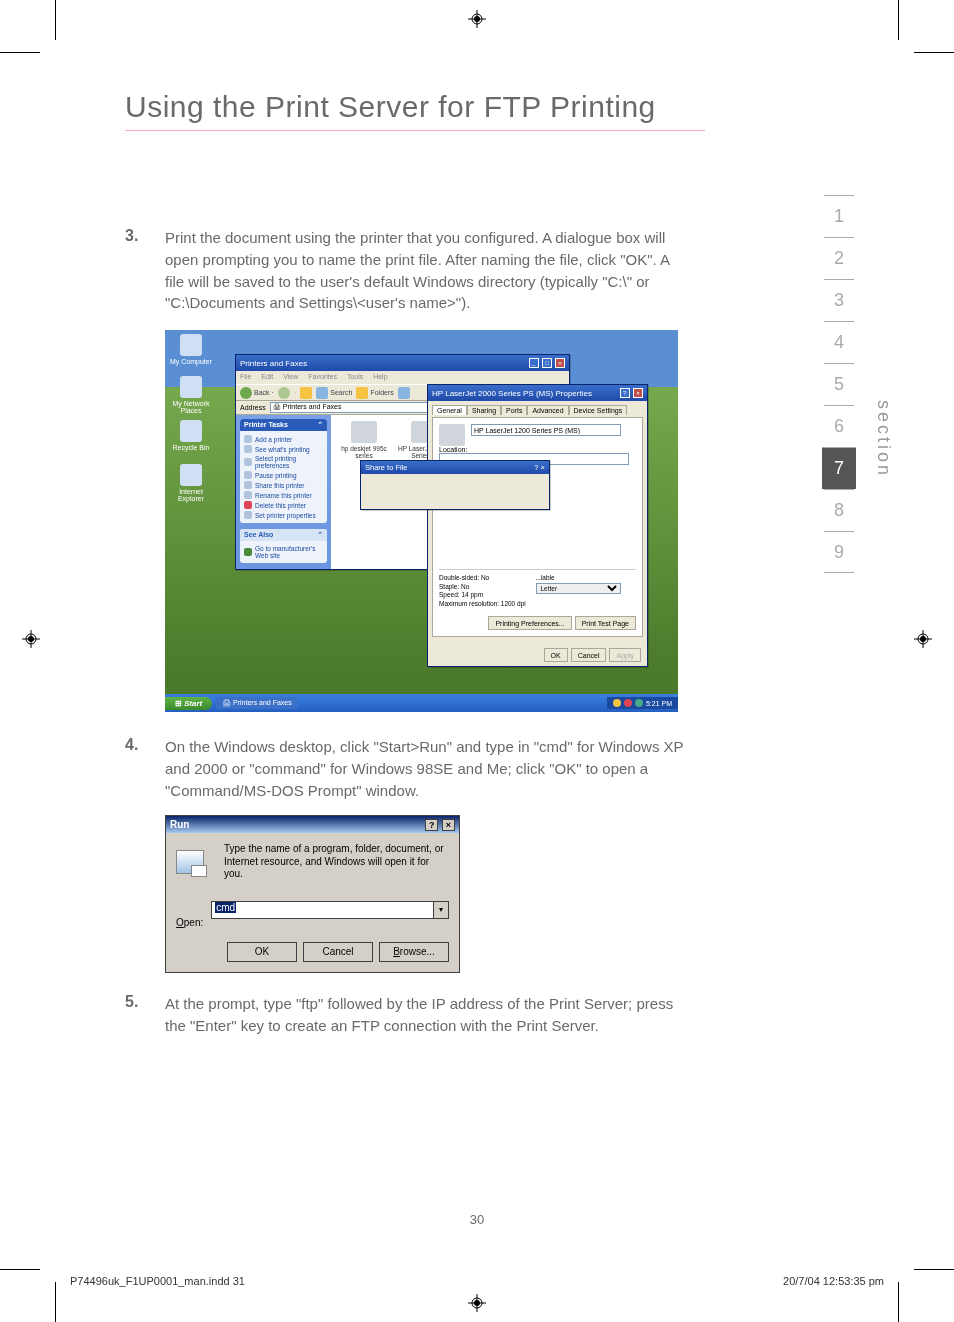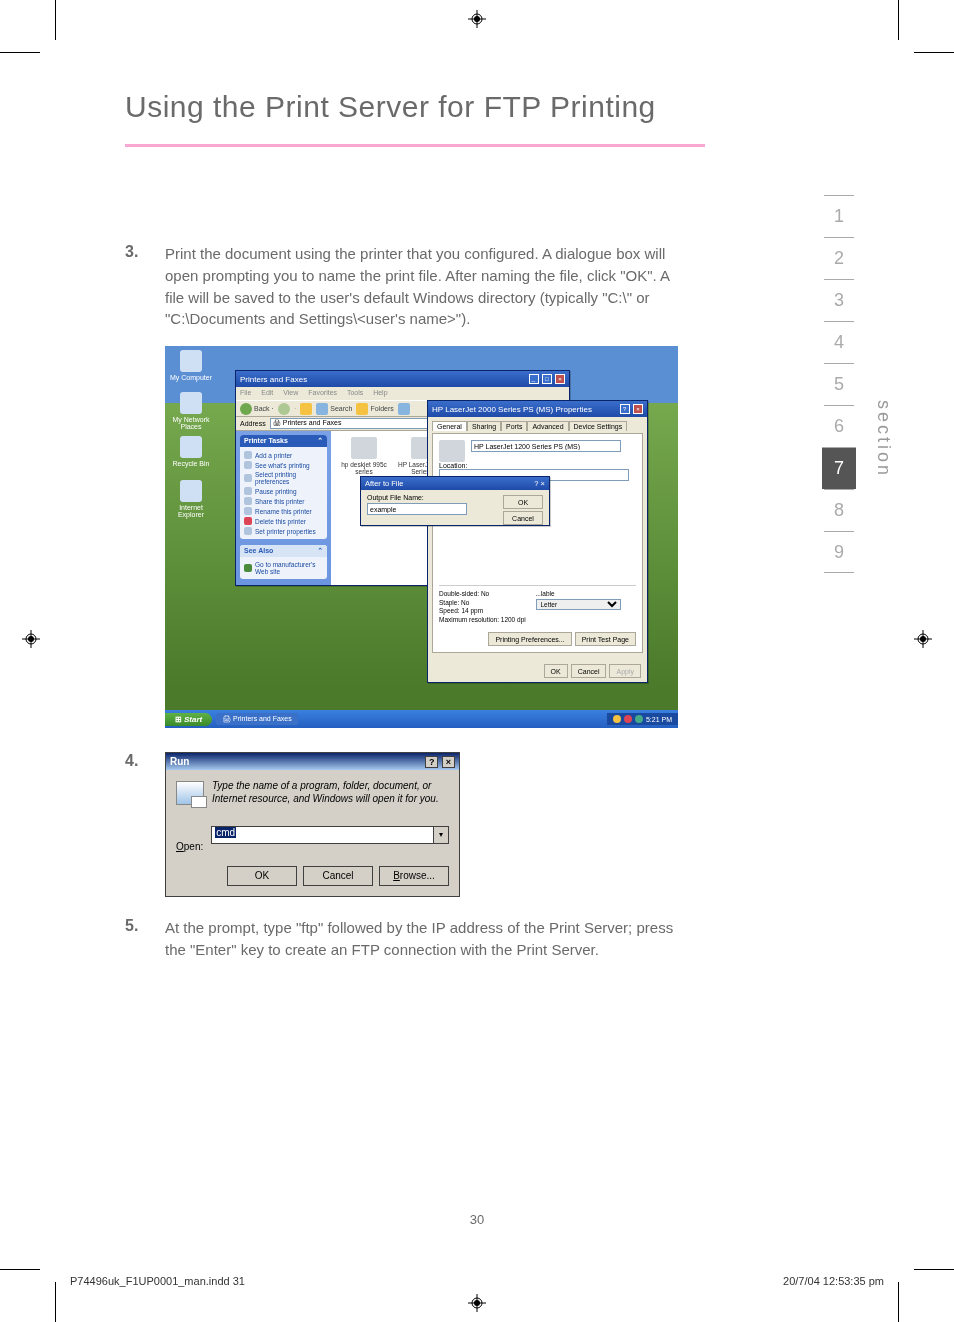--- a/index.html
+++ b/index.html
@@ -19,22 +19,22 @@
   .content {
     position: absolute;
     left: 125px; top: 90px;
     width: 700px;
   }
   .title {
     font-size: 30px;
     font-weight: 300;
     color: #6a6a6a;
     letter-spacing: 0.5px;
-    border-bottom: 3px solid #f9a8d4;
-    padding-bottom: 20px;
+    border-bottom: 1px solid #f9a8d4;
+    padding-bottom: 6px;
     width: 580px;
     font-family: "Arial Narrow", Arial, sans-serif;
   }
   .step { position: relative; margin-top: 28px; width: 560px; }
   .step .num {
     position: absolute;
     left: 0; top: 0;
     font-weight: bold;
     color: #6a6a6a;
     font-size: 16px;
@@ -230,21 +230,21 @@
     width: 295px;
     background:#d4d0c8;
     border:1px solid #404040;
     font-family: Tahoma, sans-serif;
     font-size: 10px;
     color:#000;
   }
   .run-title { height:17px; background:linear-gradient(#0a246a,#a6caf0); color:#fff; font-size:10px; font-weight:bold; padding:1px 4px; display:flex; justify-content:space-between; align-items:center;}
   .run-title .btns span { display:inline-block; width:13px;height:12px; background:#d4d0c8; border:1px solid #404040; color:#000; font-size:9px; line-height:10px; text-align:center; margin-left:1px;}
   .run-body { padding:10px;}
-  .run-row1 { display:flex; gap:8px; align-items:flex-end;font-style:italic;}
+  .run-row1 { display:flex; gap:20px; align-items:center;}
   .run-icon { width:28px;height:24px; background:linear-gradient(#fff,#a0c4e8); border:1px solid #888; position:relative; flex-shrink:0;}
   .run-icon::after { content:""; position:absolute; right:-4px; bottom:-4px; width:14px; height:10px; background:#fff; border:1px solid #888;}
   .run-desc { font-size:10px; line-height:1.25; color:#000;}
   .run-row2 { margin-top:12px; display:flex; align-items:center; gap:8px;}
   .run-row2 label { font-size:10px;margin-top:24px; }
   .run-row2 label u { text-decoration:underline;}
   .run-input-wrap { flex:1; display:flex;}
   .run-input { flex:1; height:18px; border:1px solid #404040; border-right:none; background:#fff; font-size:10px; padding:0 3px;}
   .run-input .sel { background:#0a246a; color:#fff; padding:0 1px;}
   .run-dd { width:16px;height:18px; background:#d4d0c8; border:1px solid #404040; text-align:center; font-size:8px; line-height:16px;}
@@ -444,51 +444,44 @@
           <div class="prop-btns-bottom">
             <div class="xp-btn">OK</div>
             <div class="xp-btn">Cancel</div>
             <div class="xp-btn" style="color:#aaa;">Apply</div>
           </div>
         </div>
       </div>
 
       <div class="xp-window ptf-win">
         <div class="ptf-titlebar">
-          <span>After to File</span>
+          <span>Share to File</span>
           <span class="btns">
             <span class="min">?</span>
             <span>×</span>
           </span>
-        </div>
-        <div class="ptf-body">
-          <div class="lbl">Output File Name:</div>
-          <input type="text" value="example" style="">
-          <div class="ptf-btns">
-            <div class="xp-btn" style="width:40px;text-align:center;">OK</div>
-            <div class="xp-btn" style="width:40px;text-align:center;">Cancel</div>
-          </div>
         </div>
       </div>
 
       <div class="taskbar">
         <div class="start"><span style="font-style:normal;">⊞ </span><span>Start</span></div>
         <div class="task-item"><span>🖨 </span><span>Printers and Faxes</span></div>
         <div class="tray">
           <div class="tico" style="background:#f5c242;"></div>
           <div class="tico" style="background:#d45;"></div>
           <div class="tico" style="background:#4a8;"></div>
           <span>5:21 PM</span>
         </div>
       </div>
     </div>
   </div>
 
   <div class="step" style="margin-top:24px;">
     <div class="num">4.</div>
+    <div class="body">On the Windows desktop, click "Start&gt;Run" and type in "cmd" for Windows XP and 2000 or "command" for Windows 98SE and Me; click "OK" to open a "Command/MS-DOS Prompt" window.</div>
 
     <div class="run-shot">
       <div class="run-title">
         <span>Run</span>
         <span class="btns">
           <span>?</span>
           <span>×</span>
         </span>
       </div>
       <div class="run-body">

